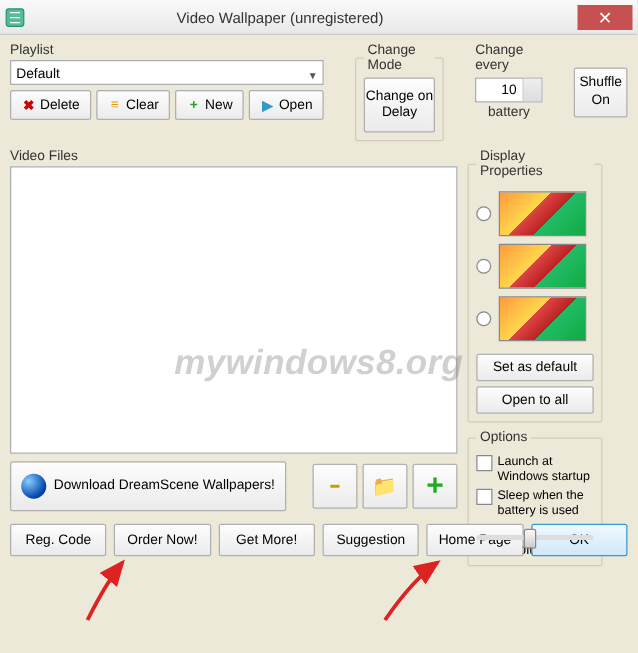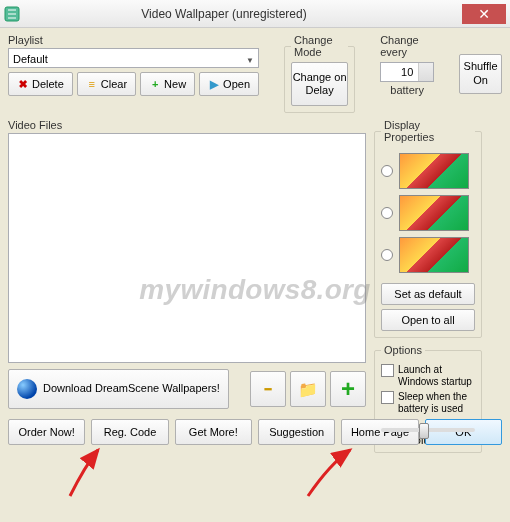--- a/index.html
+++ b/index.html
@@ -172,22 +172,22 @@
         <div class="vol-row">
           <span>min</span>
           <span>Volume</span>
           <span>max</span>
         </div>
       </fieldset>
     </div>
   </div>
 
   <div class="bottom-row">
+    <button class="b-btn">Reg. Code</button>
     <button class="b-btn">Order Now!</button>
-    <button class="b-btn">Reg. Code</button>
     <button class="b-btn">Get More!</button>
     <button class="b-btn">Suggestion</button>
     <button class="b-btn">Home Page</button>
     <button class="b-btn ok">OK</button>
   </div>
 
   <div class="wm">mywindows8.org</div>
 
   <div class="arrow" style="left:60px;top:418px">
     <svg width="60" height="60">

